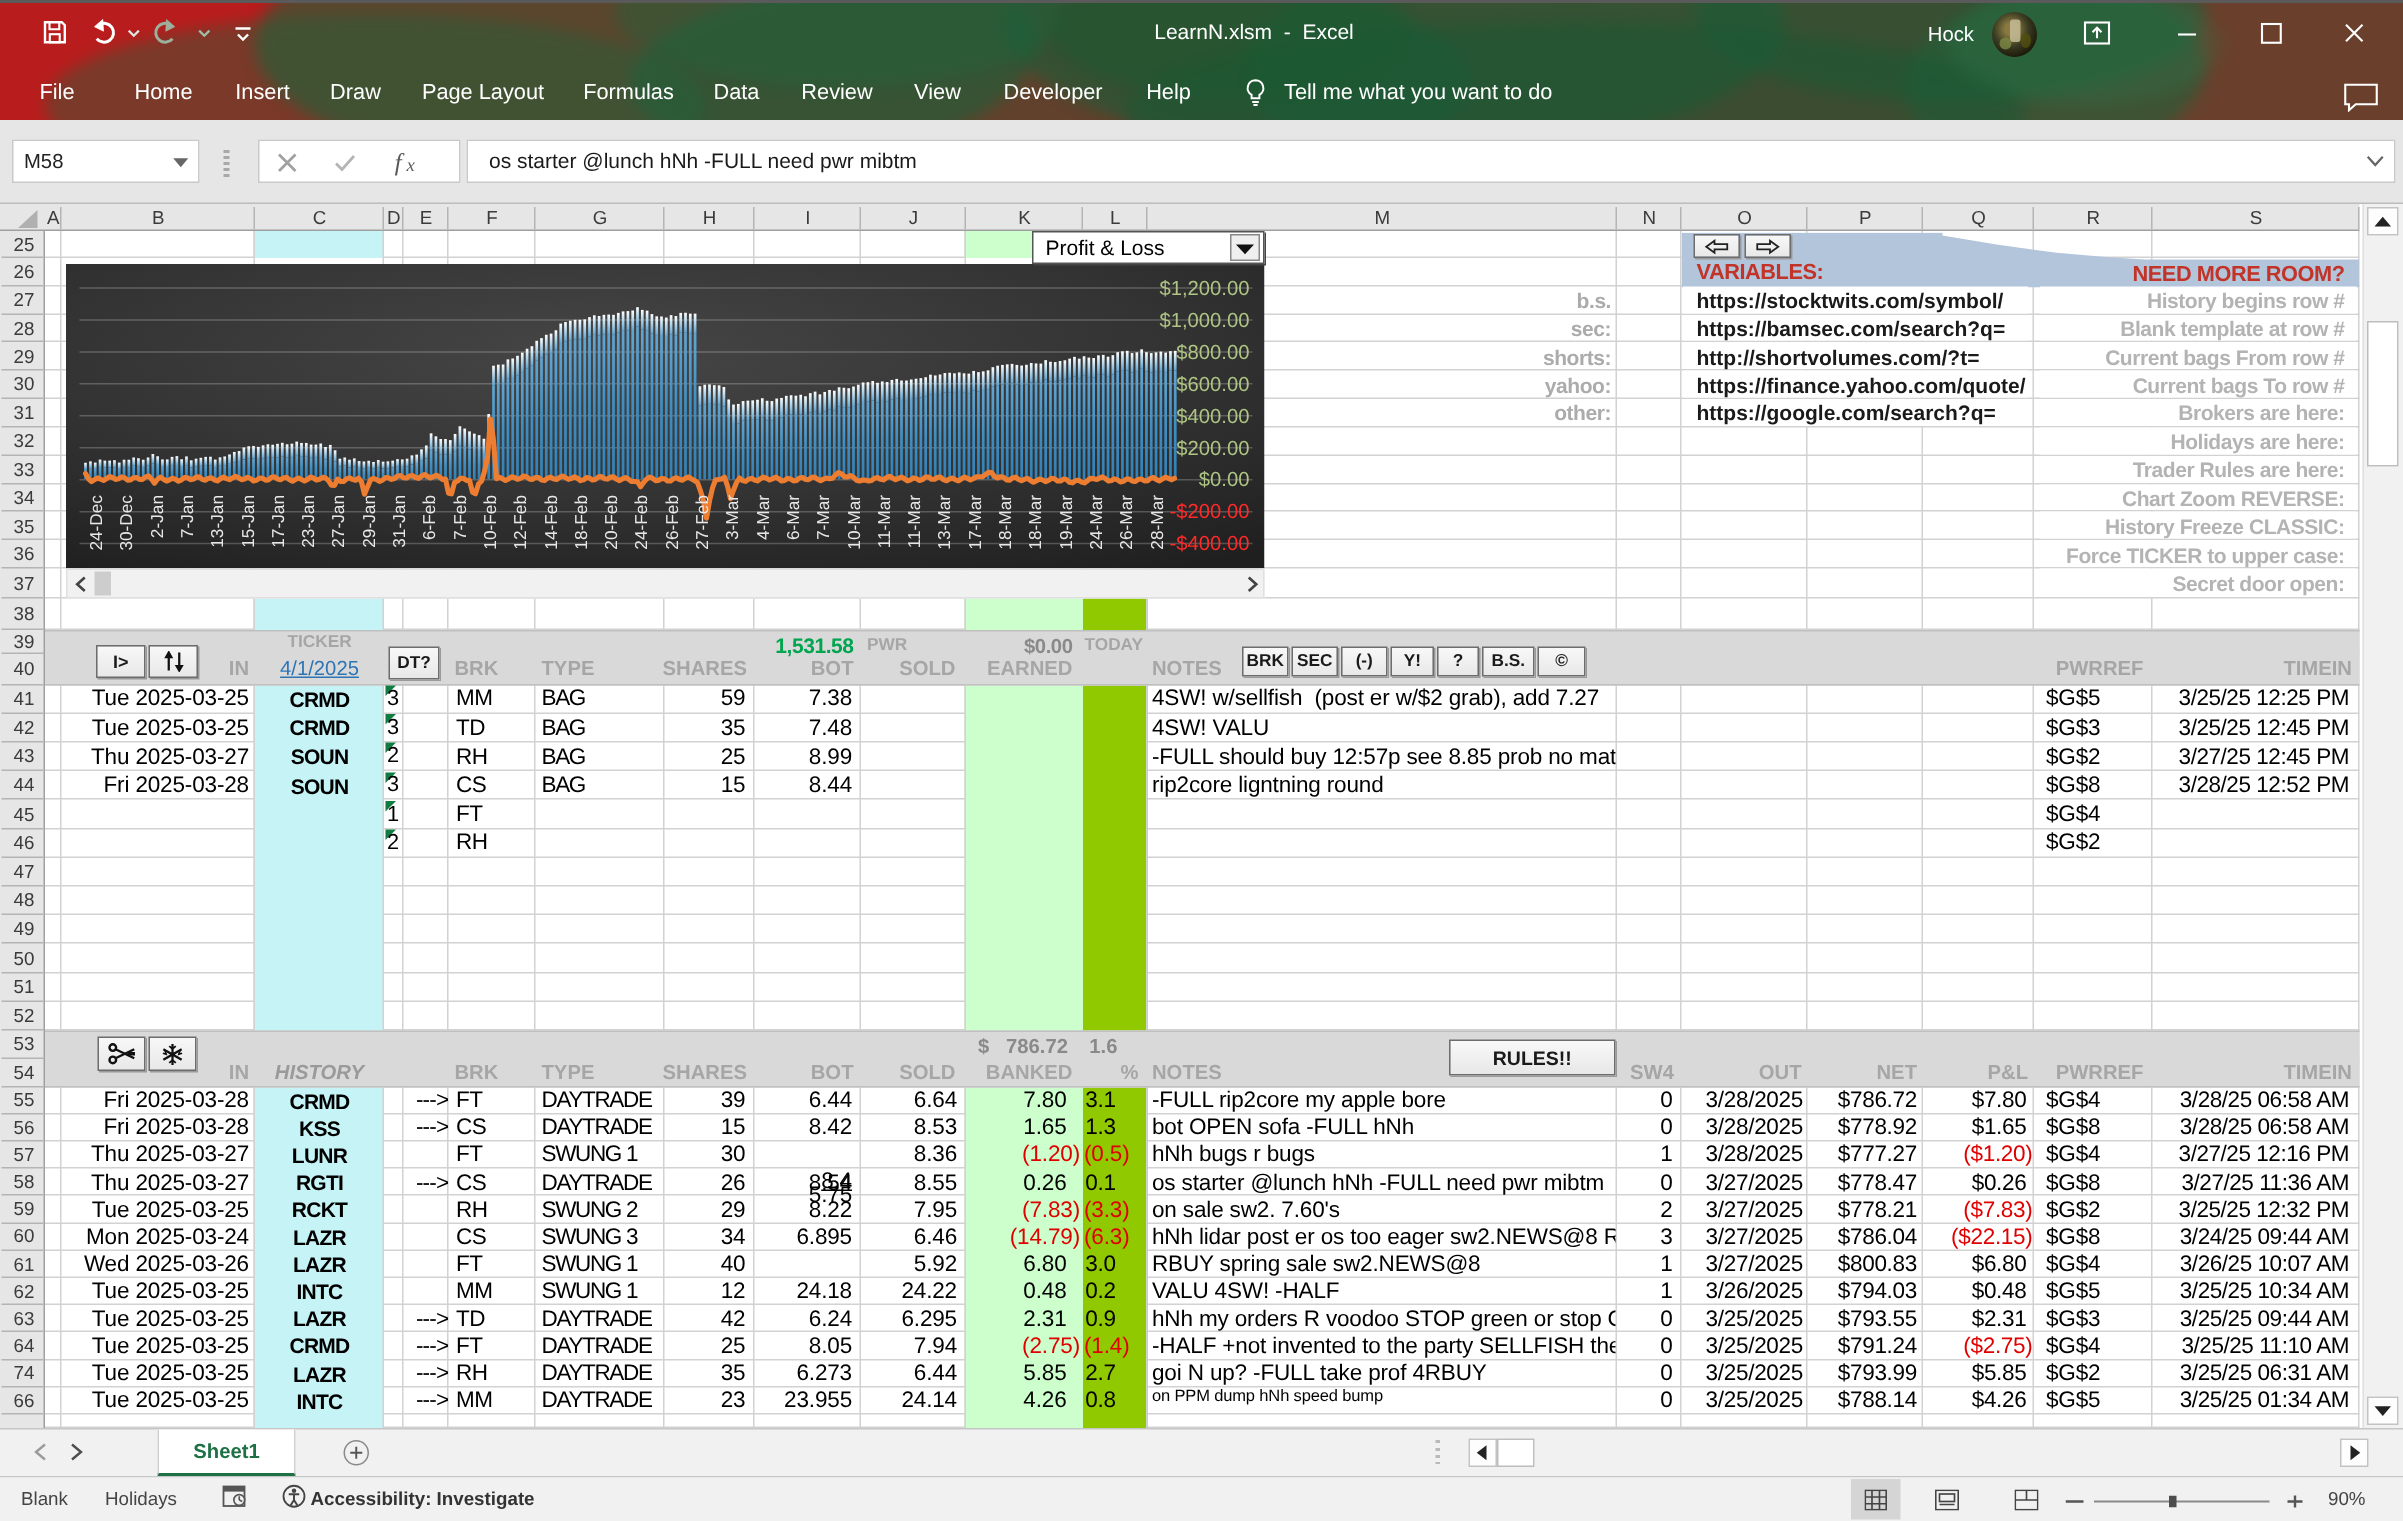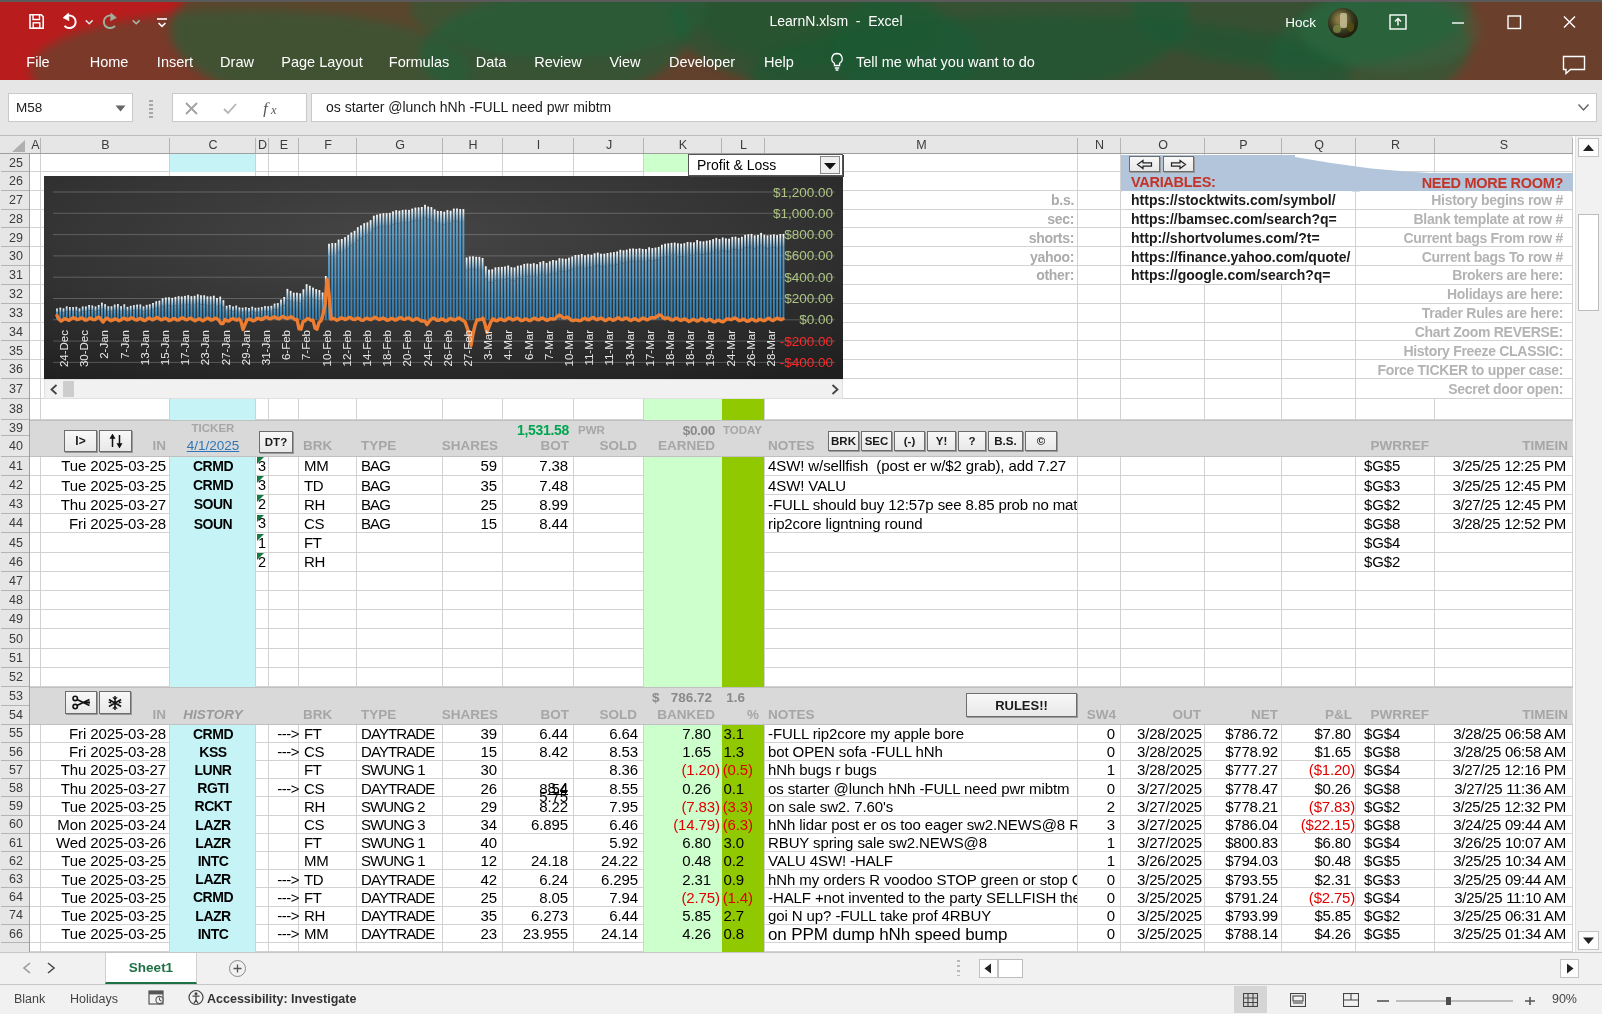--- a/index.html
+++ b/index.html
@@ -1241,21 +1241,21 @@
     <div style="position:absolute;top:925.75px;font-size:14px;color:#000;font-weight:700;letter-spacing:-0.5px;line-height:16.1px;white-space:nowrap;left:213px;transform:translateX(-50%);">INTC</div>
     <div style="position:absolute;top:925.175px;font-size:15px;color:#000;font-weight:400;letter-spacing:-0.5px;line-height:17.25px;white-space:nowrap;right:1303px;">---&gt;</div>
     <div style="position:absolute;top:925.175px;font-size:15px;color:#000;font-weight:400;letter-spacing:-0.3px;line-height:17.25px;white-space:nowrap;left:304px;">MM</div>
     <div style="position:absolute;top:925.175px;font-size:15px;color:#000;font-weight:400;letter-spacing:-0.9px;line-height:17.25px;white-space:nowrap;left:361px;">DAYTRADE</div>
     <div style="position:absolute;top:925.175px;font-size:15px;color:#000;font-weight:400;letter-spacing:-0.1px;line-height:17.25px;white-space:nowrap;right:1105px;">23</div>
     <div style="position:absolute;top:925.175px;font-size:15px;color:#000;font-weight:400;letter-spacing:-0.1px;line-height:17.25px;white-space:nowrap;right:1034px;">23.955</div>
     <div style="position:absolute;top:925.175px;font-size:15px;color:#000;font-weight:400;letter-spacing:-0.1px;line-height:17.25px;white-space:nowrap;right:964px;">24.14</div>
     <div style="position:absolute;top:925.175px;font-size:15px;color:#000;font-weight:400;letter-spacing:-0.1px;line-height:17.25px;white-space:nowrap;right:891px;">4.26</div>
     <div style="position:absolute;top:925.175px;font-size:15px;color:#000;font-weight:400;letter-spacing:-0.1px;line-height:17.25px;white-space:nowrap;right:858px;">0.8</div>
     <div style="position:absolute;left:766px;top:924.7px;width:311px;height:18.2px;overflow:hidden;">
-      <div style="position:absolute;left:2px;top:0.45px;font-size:17px;letter-spacing:-0.1px;white-space:nowrap;">on PPM dump hNh speed bump</div>
+      <div style="position:absolute;left:2px;top:0.45px;font-size:11px;letter-spacing:-0.1px;white-space:nowrap;">on PPM dump hNh speed bump</div>
     </div>
     <div style="position:absolute;top:925.175px;font-size:15px;color:#000;font-weight:400;letter-spacing:-0.1px;line-height:17.25px;white-space:nowrap;right:487px;">0</div>
     <div style="position:absolute;top:925.175px;font-size:15px;color:#000;font-weight:400;letter-spacing:-0.2px;line-height:17.25px;white-space:nowrap;right:400px;">3/25/2025</div>
     <div style="position:absolute;top:925.175px;font-size:15px;color:#000;font-weight:400;letter-spacing:-0.2px;line-height:17.25px;white-space:nowrap;right:324px;">$788.14</div>
     <div style="position:absolute;top:925.175px;font-size:15px;color:#000;font-weight:400;letter-spacing:-0.2px;line-height:17.25px;white-space:nowrap;right:251px;">$4.26</div>
     <div style="position:absolute;top:925.175px;font-size:15px;color:#000;font-weight:400;letter-spacing:-0.1px;line-height:17.25px;white-space:nowrap;left:1364px;">$G$5</div>
     <div style="position:absolute;top:925.175px;font-size:15px;color:#000;font-weight:400;letter-spacing:-0.3px;line-height:17.25px;white-space:nowrap;right:36px;">3/25/25 01:34 AM</div>
     <div style="position:absolute;left:1575px;top:136px;width:27px;height:816px;background:#f1f1f1;border-left:1px solid #e0e0e0;"></div>
     <div style="position:absolute;left:1578px;top:138px;width:21px;height:19px;background:#fdfdfd;border:1px solid #c3c3c3;"></div>
     <svg style="position:absolute;left:1582px;top:144px" width="13" height="8" viewBox="0 0 13 8">

